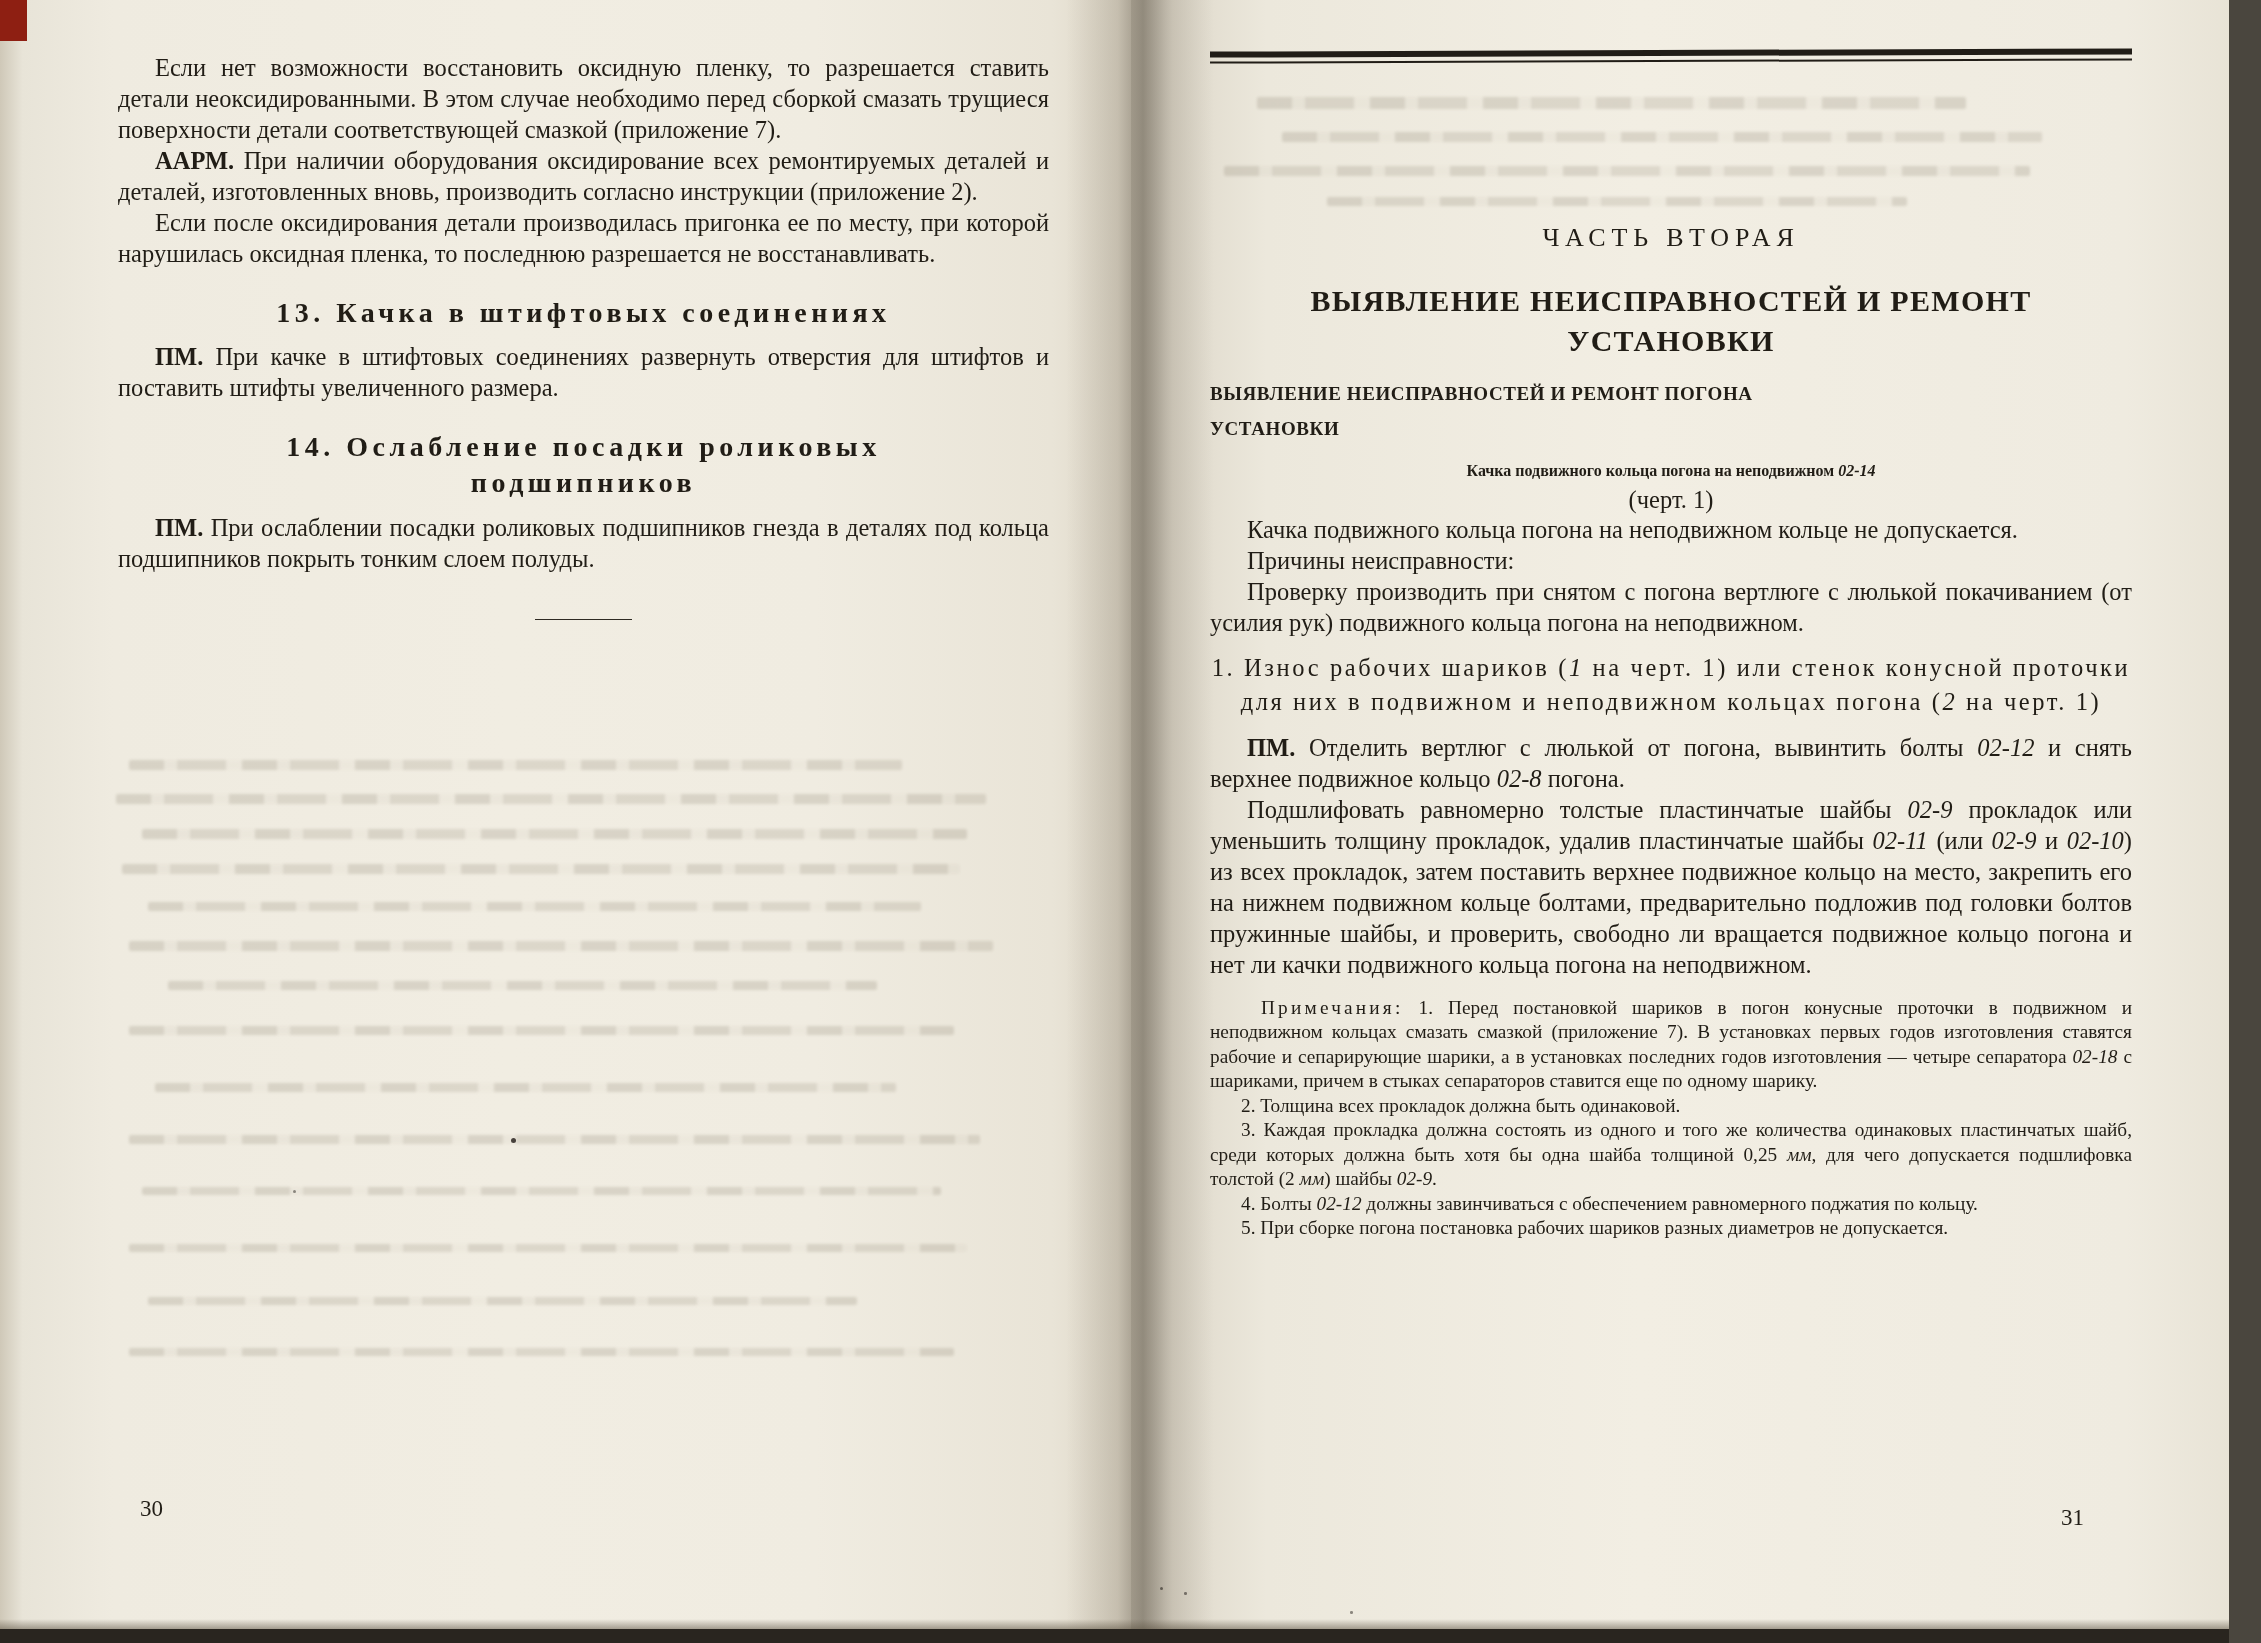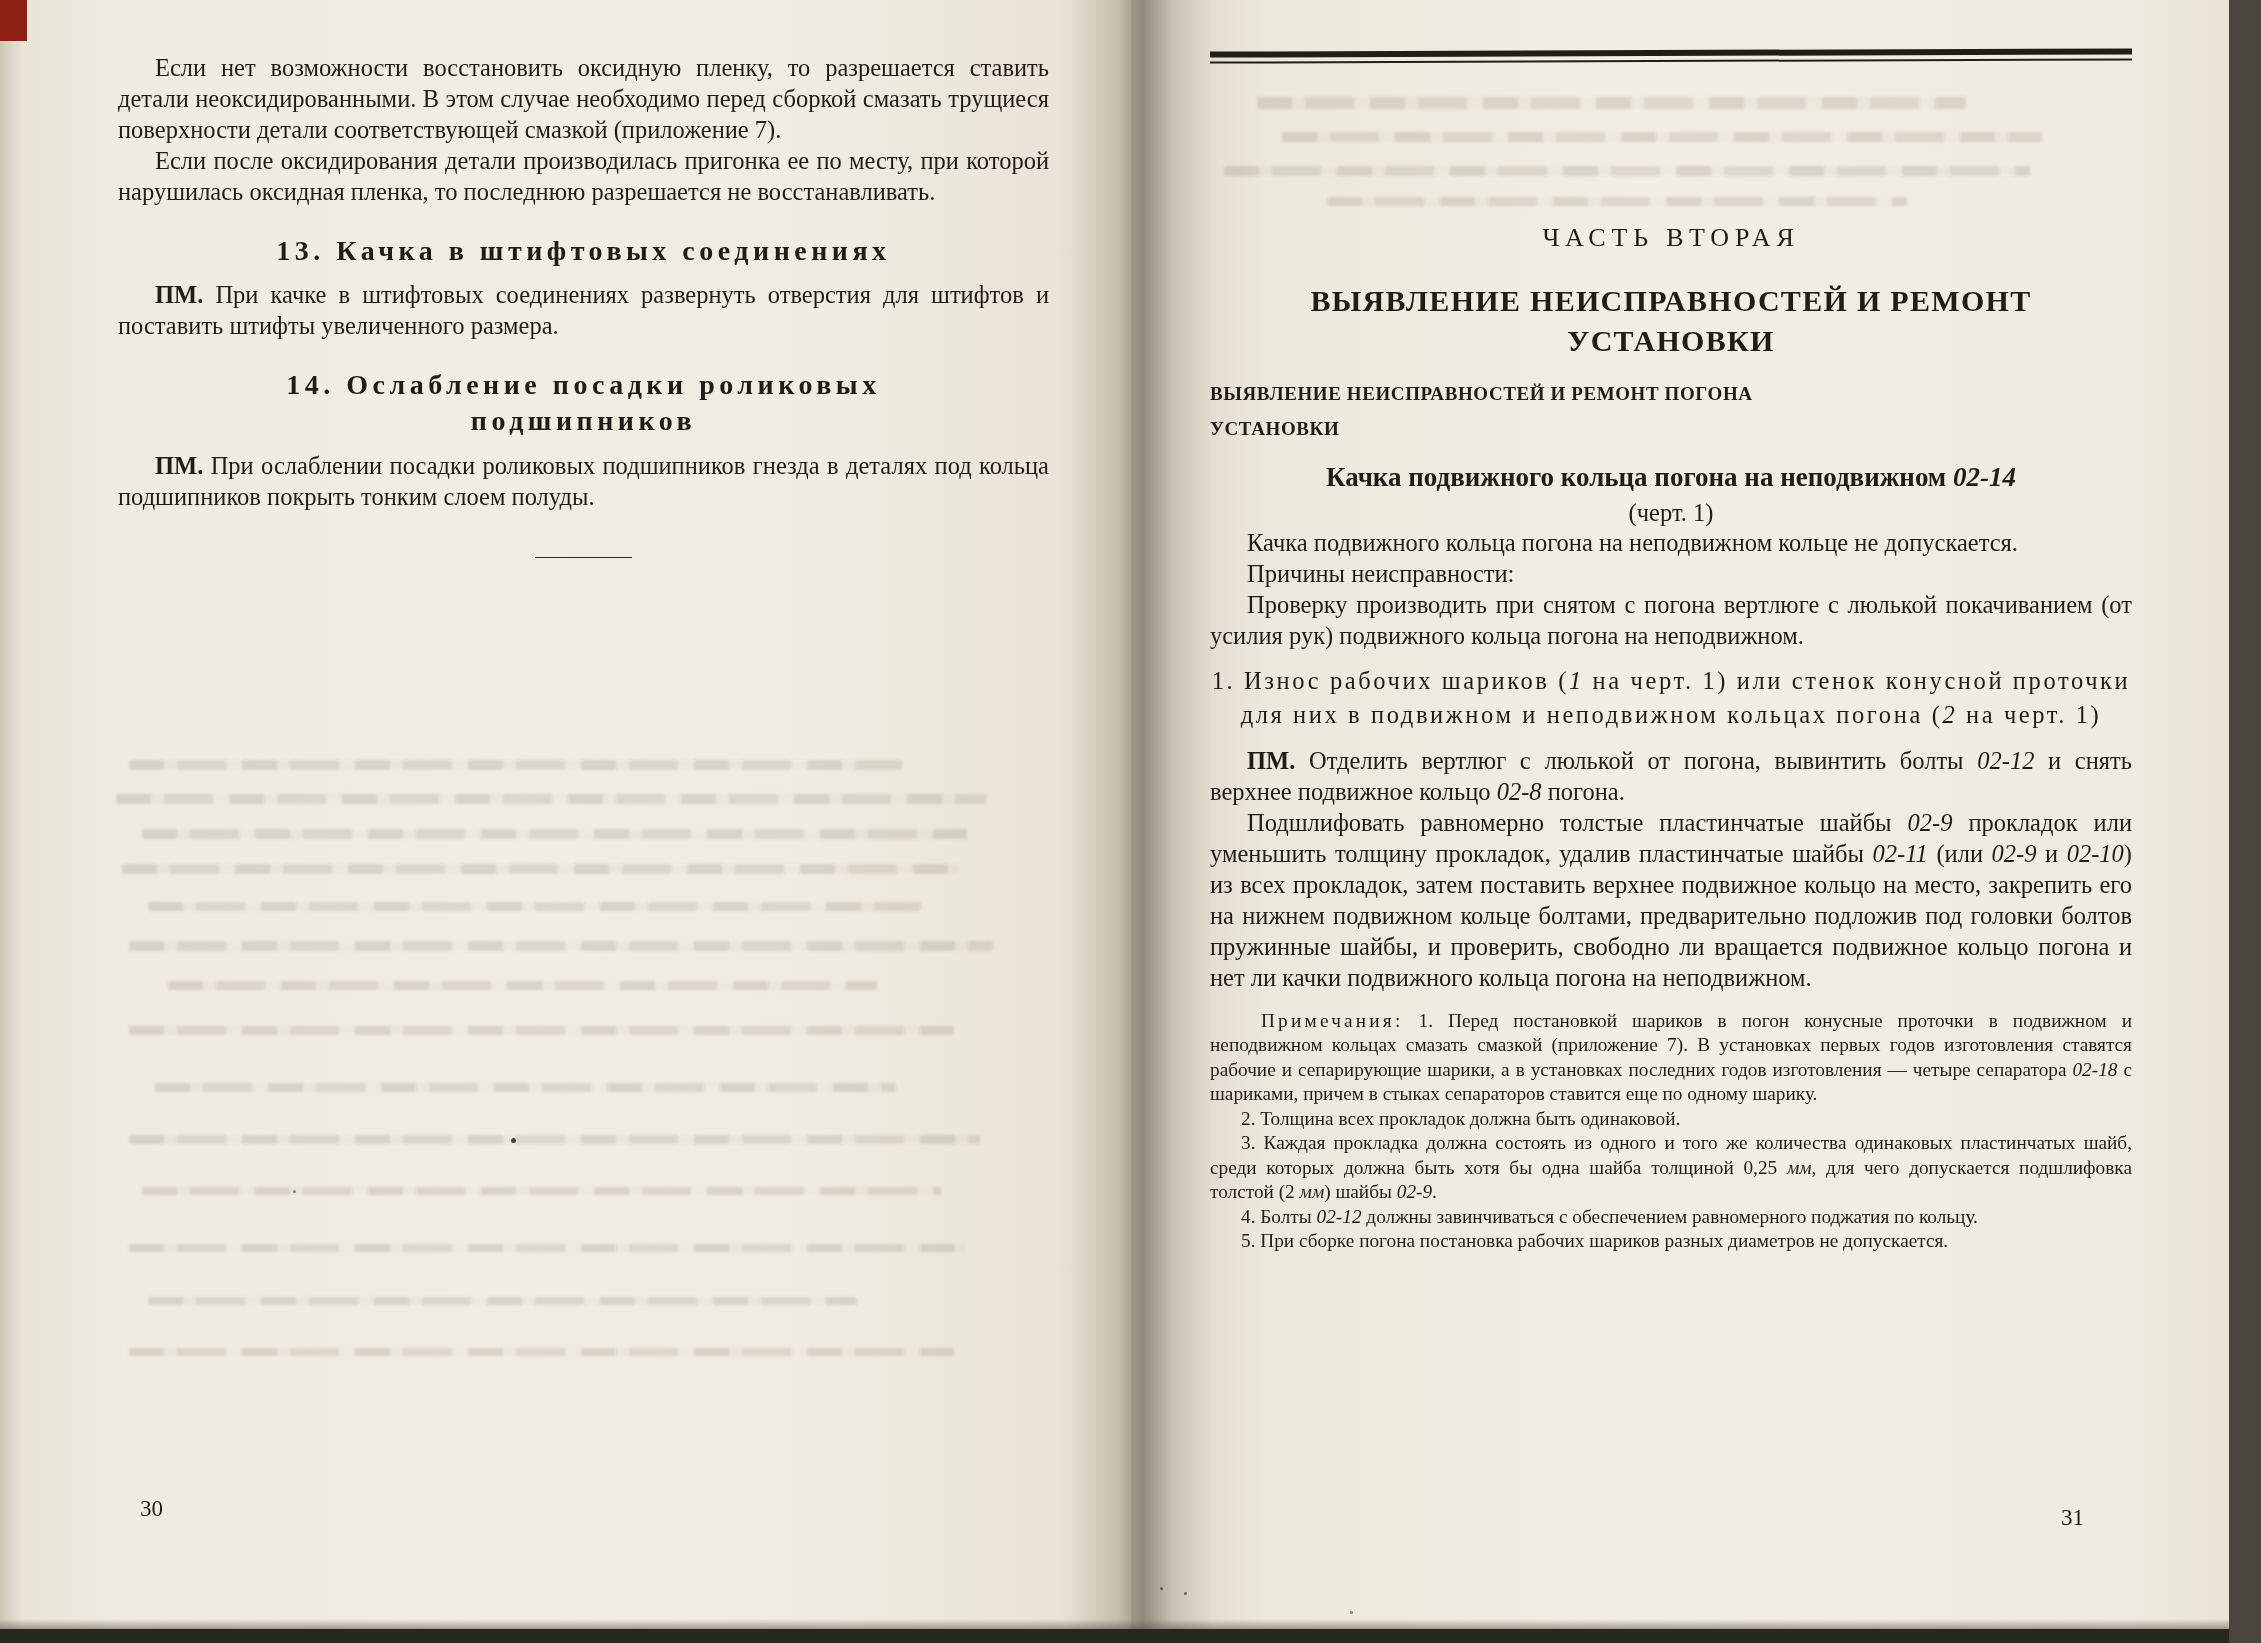--- a/index.html
+++ b/index.html
@@ -40,21 +40,21 @@
   .top-rule { transform:rotate(-0.2deg); }
   .top-rule .bar1 { height:6.4px; background:#211d17; }
   .top-rule .bar2 { height:1.9px;  background:#211d17; margin-top:3.9px; }
 
   .part-heading { margin-top:161px; font-size:26px; letter-spacing:5.8px; text-align:center; }
   .main-heading { margin:28px 0 0; font-size:30px; line-height:40px; text-align:center;
     letter-spacing:1.3px; font-weight:bold; }
   .main-heading .line, .sub-main .line { display:block; }
   .sub-main { margin:15px 0 0; font-size:19px; line-height:35px; text-align:left;
     letter-spacing:0.6px; font-weight:bold; }
-  .topic-heading { margin:15.5px 0 0; font-size:27px; text-align:center; font-weight:bold; }
+  .topic-heading { margin:15.5px 0 0; font-size:16px; text-align:center; font-weight:bold; }
   .fig-ref { margin:6.4px 0 0; font-size:24.5px; text-align:center; }
   .spread-item { margin:13px 0; font-size:24.5px; line-height:34px; letter-spacing:2.6px;
     text-align:center; }
   .notes { margin-top:15.5px; }
   .note { font-size:19.3px; line-height:24.5px; text-align:justify; margin:0; }
   .note.ind  { text-indent:31px; }
   .note.ind1 { text-indent:41px; }
   .sp { letter-spacing:3.2px;margin-left:10px; }
 
   .pageno { position:absolute; font-size:23px; }
@@ -97,20 +97,21 @@
   <div class="ghost" style="left:129px; top:1348px; width:825px; height:8.4px;"></div>
 
   <div class="dot" style="left:511px;  top:1138px; width:5.2px; height:5.2px; opacity:.85;"></div>
   <div class="dot" style="left:293px;  top:1190px; width:3.2px; height:3.2px; opacity:.5;"></div>
   <div class="dot" style="left:1160px; top:1587px; width:3.2px; height:3.2px; opacity:.6;"></div>
   <div class="dot" style="left:1184px; top:1592px; width:2.6px; height:2.6px; opacity:.55;"></div>
   <div class="dot" style="left:1350px; top:1611px; width:2.6px; height:2.6px; opacity:.5;"></div>
 
   <div class="left-col">
     <p class="body ind">Если нет возможности восстановить оксидную пленку, то разрешается ставить детали неоксидированными. В этом случае необходимо перед сборкой смазать трущиеся поверхности детали соответствующей смазкой (приложение 7).</p>
+    <p class="body ind"><span style="font-weight: bold;">ААРМ.</span><span> При наличии оборудования оксидирование всех ремонтируемых деталей и деталей, изготовленных вновь, производить согласно инструкции (приложение 2).</span></p>
     <p class="body ind">Если после оксидирования детали производилась пригонка ее по месту, при которой нарушилась оксидная пленка, то последнюю разрешается не восстанавливать.</p>
 
     <h3 class="sec-heading">13. Качка в штифтовых соединениях</h3>
 
     <p class="body ind"><span style="font-weight: bold;">ПМ.</span><span> При качке в штифтовых соединениях развернуть отверстия для штифтов и поставить штифты увеличенного размера.</span></p>
 
     <h3 class="sec-heading">
       <span class="line">14. Ослабление посадки роликовых</span>
       <span class="line">подшипников</span>
     </h3>

